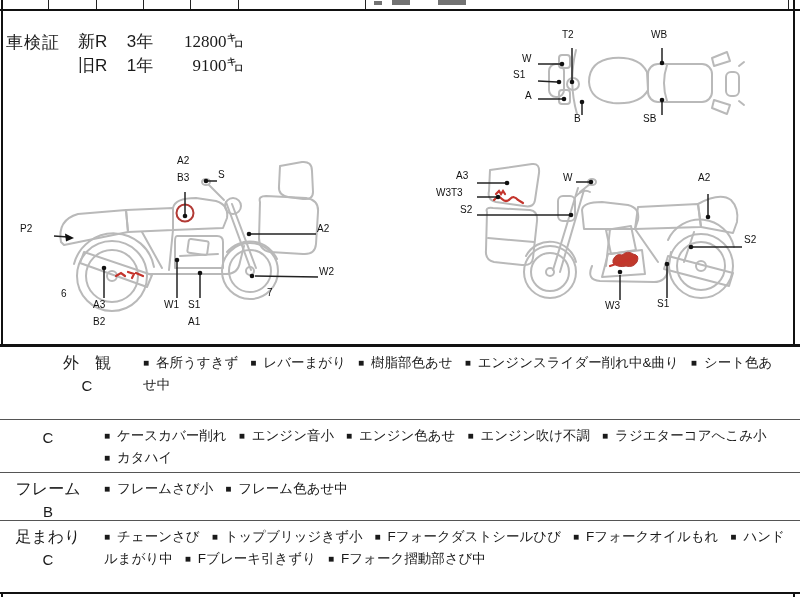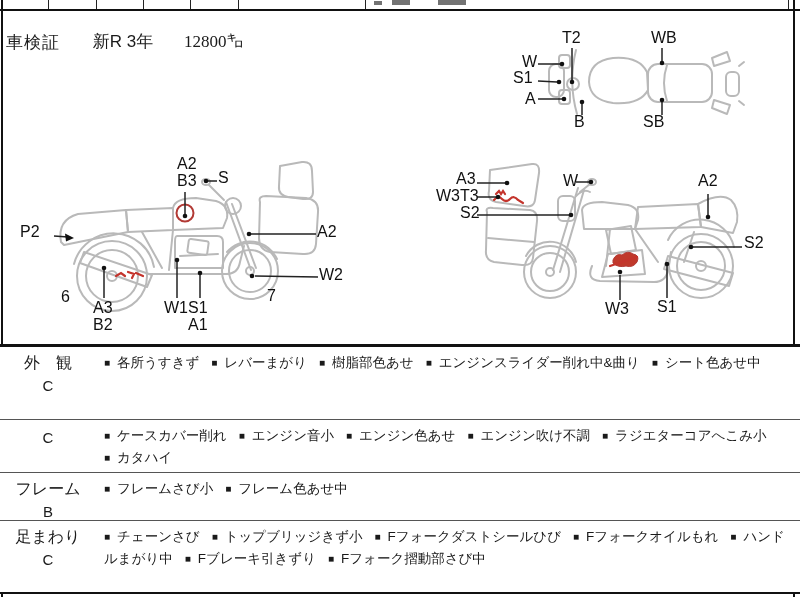--- a/index.html
+++ b/index.html
@@ -11,36 +11,36 @@
   
   .topline{position:absolute;left:0;top:9px;width:800px;height:2px;background:#111;}
   .vline{position:absolute;top:0;height:9px;width:1px;background:#222;}
   .frag{position:absolute;background:#444;opacity:.75;}
   
   .b-left{position:absolute;left:1px;top:0;width:2px;height:597px;background:#111;}
   .b-right{position:absolute;left:793px;top:0;width:2px;height:597px;background:#111;}
   
   .reg-label{position:absolute;left:6px;top:31px;font-size:17px;letter-spacing:1px;}
   .reg-row{position:absolute;left:78px;font-size:17px;white-space:nowrap;}
-  .reg-type{display:inline-block;width:44px;text-align:right;}
+  .reg-type{display:inline-block;width:44px;}
   .reg-dur{display:inline-block;width:46px;}
   .reg-km{display:inline-block;width:66px;text-align:right;font-family:Liberation Serif, serif;}
   
-  .dlabel{position:absolute;font-size:16px;color:#111;white-space:nowrap;line-height:1;}
+  .dlabel{position:absolute;font-size:10px;color:#111;white-space:nowrap;line-height:1;}
   svg{position:absolute;overflow:visible;}
   .sk{stroke:#b9b9b9;stroke-width:2;fill:none;stroke-linecap:round;stroke-linejoin:round;}
   .ld{stroke:#222;stroke-width:1.5;fill:none;}
   .dot{fill:#111;stroke:none;}
   .red{stroke:#c4342c;stroke-width:2.2;fill:none;stroke-linecap:round;}
   .redring{stroke:#b23a35;stroke-width:2;fill:none;}
   .redfill{fill:#c0392b;stroke:#b23a35;stroke-width:1;}
   
   .ctable{position:absolute;left:0;top:344px;width:800px;border-top:3px solid #111;}
   .crow{display:flex;border-bottom:1px solid #555;background:#fff;}
-  .crow.r1{height:72px;}
+  .crow.r1{height:72px;padding-left:39px;}
   .crow.r2{height:52px;}
   .crow.r3{height:47px;}
   .crow.r4{height:71px;border-bottom:2px solid #111;}
   .clabel{width:96px;flex:0 0 96px;text-align:center;padding-top:6px;}
   .cname{font-size:16px;}
   .cgrade{font-size:15px;margin-top:3px;}
   .citems{flex:1;padding:5px 14px 0 8px;font-size:13.5px;line-height:22px;}
   .cond-item{margin-right:12px;}
   .sq{font-size:10px;margin-right:7px;vertical-align:1px;}
 </style>
@@ -64,20 +64,25 @@
     <div class="topline"></div>
   </div>
   <div class="b-left"></div>
   <div class="b-right"></div>
 
   <div class="reg-label">車検証</div>
   <div class="reg-row" style="top:30px">
     <span class="reg-type">新R</span>
     <span class="reg-dur">3年</span>
     <span class="reg-km">12800㌔</span>
+  </div>
+  <div class="reg-row" style="top:54px">
+    <span class="reg-type">旧R</span>
+    <span class="reg-dur">1年</span>
+    <span class="reg-km">9100㌔</span>
   </div>
 
   <svg style="left:505px;top:28px" width="240" height="112" viewBox="0 0 240 112">
     <g class="sk">
       <rect x="54" y="27" width="11" height="13" rx="3"></rect>
       <rect x="54" y="62" width="11" height="14" rx="3"></rect>
       <rect x="44" y="36" width="15" height="33" rx="7"></rect>
       <path d="M71,22 Q63,54 72,86"></path>
       <circle cx="68" cy="56" r="6"></circle>
       <path d="M84,54 Q84,33 108,30 Q134,28 142,44 L143,62 Q135,77 108,75 Q85,72 84,54 Z"></path>

